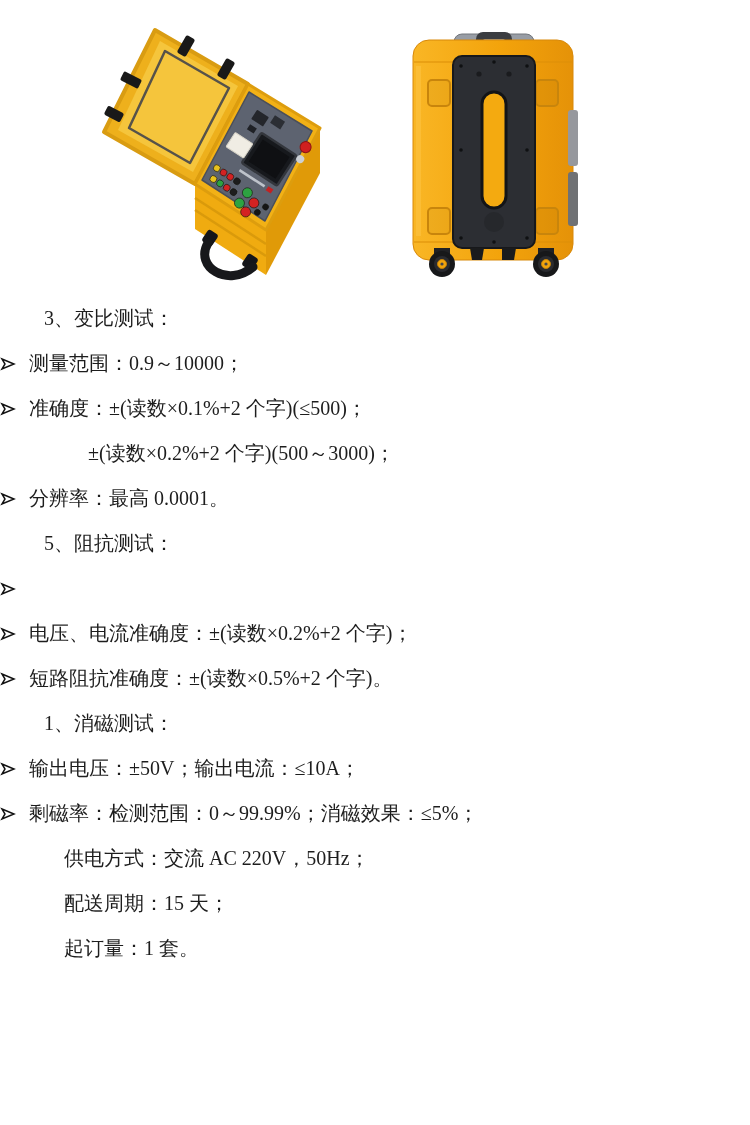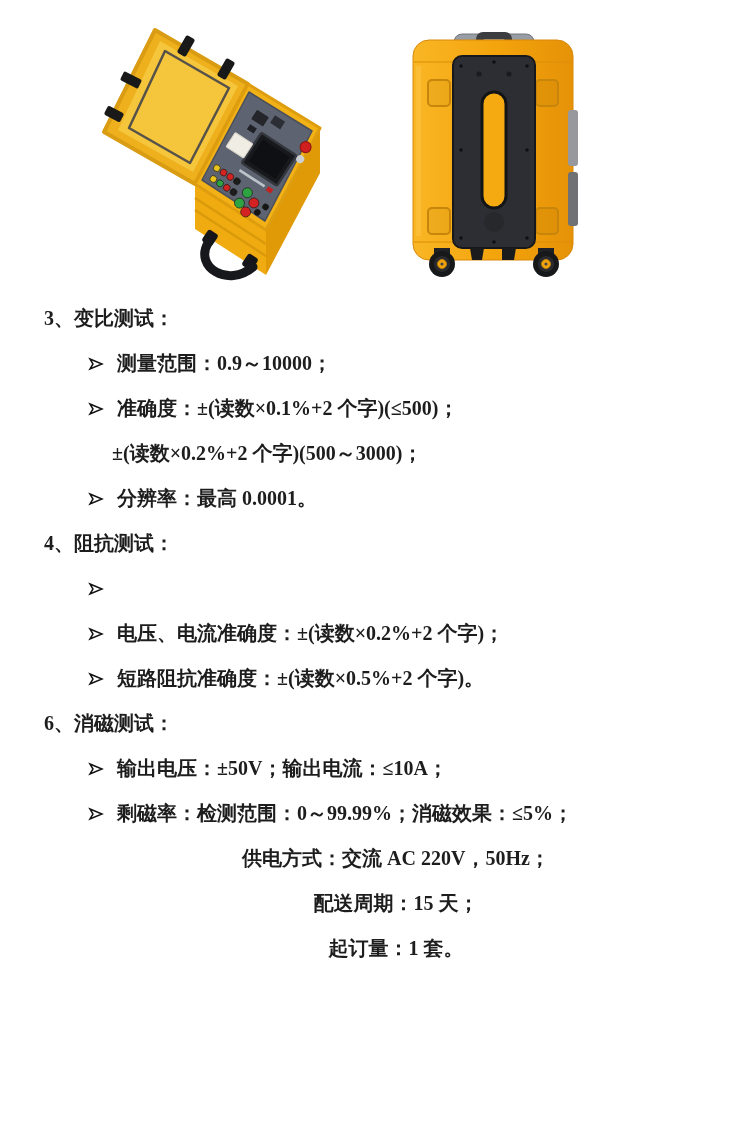--- a/index.html
+++ b/index.html
@@ -14,26 +14,25 @@
   
   .photo-front{position:absolute;left:98px;top:22px;width:235px;height:264px;}
   .photo-back{position:absolute;left:404px;top:26px;width:178px;height:256px;}
   .photo-front svg,.photo-back svg{display:block;width:100%;height:100%;}
   
   .content{position:absolute;left:0;top:296px;width:750px;}
   .line{
     height:45px;display:flex;align-items:center;
     font-size:20px;line-height:45px;white-space:pre;
     color:#1d1d1d;
-    font-weight:bold;
   }
   .heading{padding-left:44px;}
-  .bullet{padding-left:88px;}
-  .continue{padding-left:112px;}
-  .info{padding-left:42px;justify-content:center;}
+  .bullet{}
+  .continue{padding-left:88px;}
+  .info{padding-left:64px;}
   .bullet-icon{width:16px;height:16px;margin-right:13px;flex:none;}
 </style>
 </head>
 <body>
 
 <div class="photo-front">
   <svg viewBox="0 0 235 264" role="img" aria-label="open-yellow-case-tester-front-photo">
 
     <g>
       <path d="M150,62 L57,8 L6,110 L97,162 Z" fill="#eeb01c" stroke="#d99c12" stroke-width="4" stroke-linejoin="round"></path>
@@ -174,31 +173,31 @@
     <div class="line bullet"><svg class="bullet-icon" viewBox="0 0 24 24">
     <path d="M3 4.5 L21 12 L3 19.5 L7.5 12 Z" fill="#ffffff" stroke="#111111" stroke-width="2.2" stroke-linejoin="miter"></path>
   </svg><span>测量范围：0.9～10000；</span></div>
     <div class="line bullet"><svg class="bullet-icon" viewBox="0 0 24 24">
     <path d="M3 4.5 L21 12 L3 19.5 L7.5 12 Z" fill="#ffffff" stroke="#111111" stroke-width="2.2" stroke-linejoin="miter"></path>
   </svg><span>准确度：±(读数×0.1%+2 个字)(≤500)；</span></div>
     <div class="line continue"><span>±(读数×0.2%+2 个字)(500～3000)；</span></div>
     <div class="line bullet"><svg class="bullet-icon" viewBox="0 0 24 24">
     <path d="M3 4.5 L21 12 L3 19.5 L7.5 12 Z" fill="#ffffff" stroke="#111111" stroke-width="2.2" stroke-linejoin="miter"></path>
   </svg><span>分辨率：最高 0.0001。</span></div>
-    <div class="line heading"><span>4、阻抗测试：</span></div>
+    <div class="line heading"><span>5、阻抗测试：</span></div>
     <div class="line bullet"><svg class="bullet-icon" viewBox="0 0 24 24">
     <path d="M3 4.5 L21 12 L3 19.5 L7.5 12 Z" fill="#ffffff" stroke="#111111" stroke-width="2.2" stroke-linejoin="miter"></path>
   </svg></div>
     <div class="line bullet"><svg class="bullet-icon" viewBox="0 0 24 24">
     <path d="M3 4.5 L21 12 L3 19.5 L7.5 12 Z" fill="#ffffff" stroke="#111111" stroke-width="2.2" stroke-linejoin="miter"></path>
   </svg><span>电压、电流准确度：±(读数×0.2%+2 个字)；</span></div>
     <div class="line bullet"><svg class="bullet-icon" viewBox="0 0 24 24">
     <path d="M3 4.5 L21 12 L3 19.5 L7.5 12 Z" fill="#ffffff" stroke="#111111" stroke-width="2.2" stroke-linejoin="miter"></path>
   </svg><span>短路阻抗准确度：±(读数×0.5%+2 个字)。</span></div>
-    <div class="line heading"><span>6、消磁测试：</span></div>
+    <div class="line heading"><span>1、消磁测试：</span></div>
     <div class="line bullet"><svg class="bullet-icon" viewBox="0 0 24 24">
     <path d="M3 4.5 L21 12 L3 19.5 L7.5 12 Z" fill="#ffffff" stroke="#111111" stroke-width="2.2" stroke-linejoin="miter"></path>
   </svg><span>输出电压：±50V；输出电流：≤10A；</span></div>
     <div class="line bullet"><svg class="bullet-icon" viewBox="0 0 24 24">
     <path d="M3 4.5 L21 12 L3 19.5 L7.5 12 Z" fill="#ffffff" stroke="#111111" stroke-width="2.2" stroke-linejoin="miter"></path>
   </svg><span>剩磁率：检测范围：0～99.99%；消磁效果：≤5%；</span></div>
     <div class="line info"><span>供电方式：交流 AC 220V，50Hz；</span></div>
     <div class="line info"><span>配送周期：15 天；</span></div>
     <div class="line info"><span>起订量：1 套。</span></div>
   </div>

